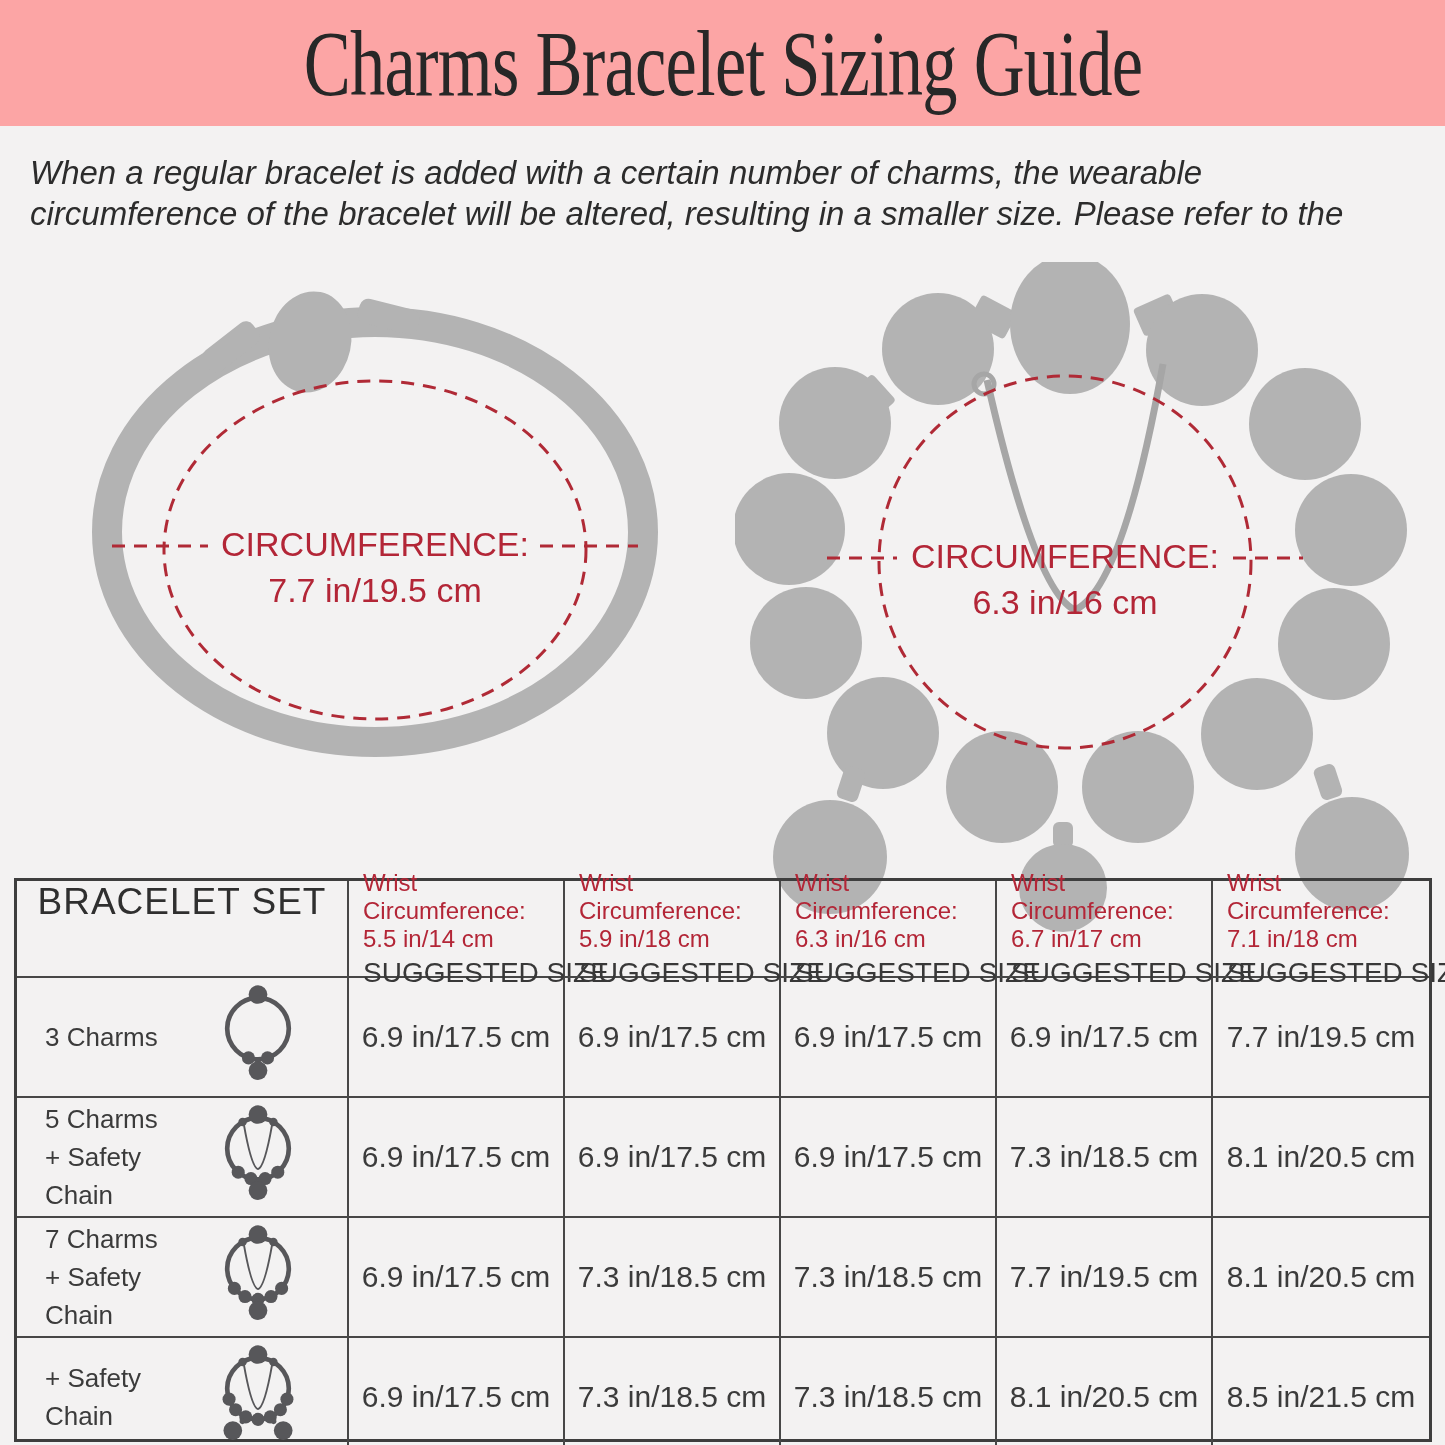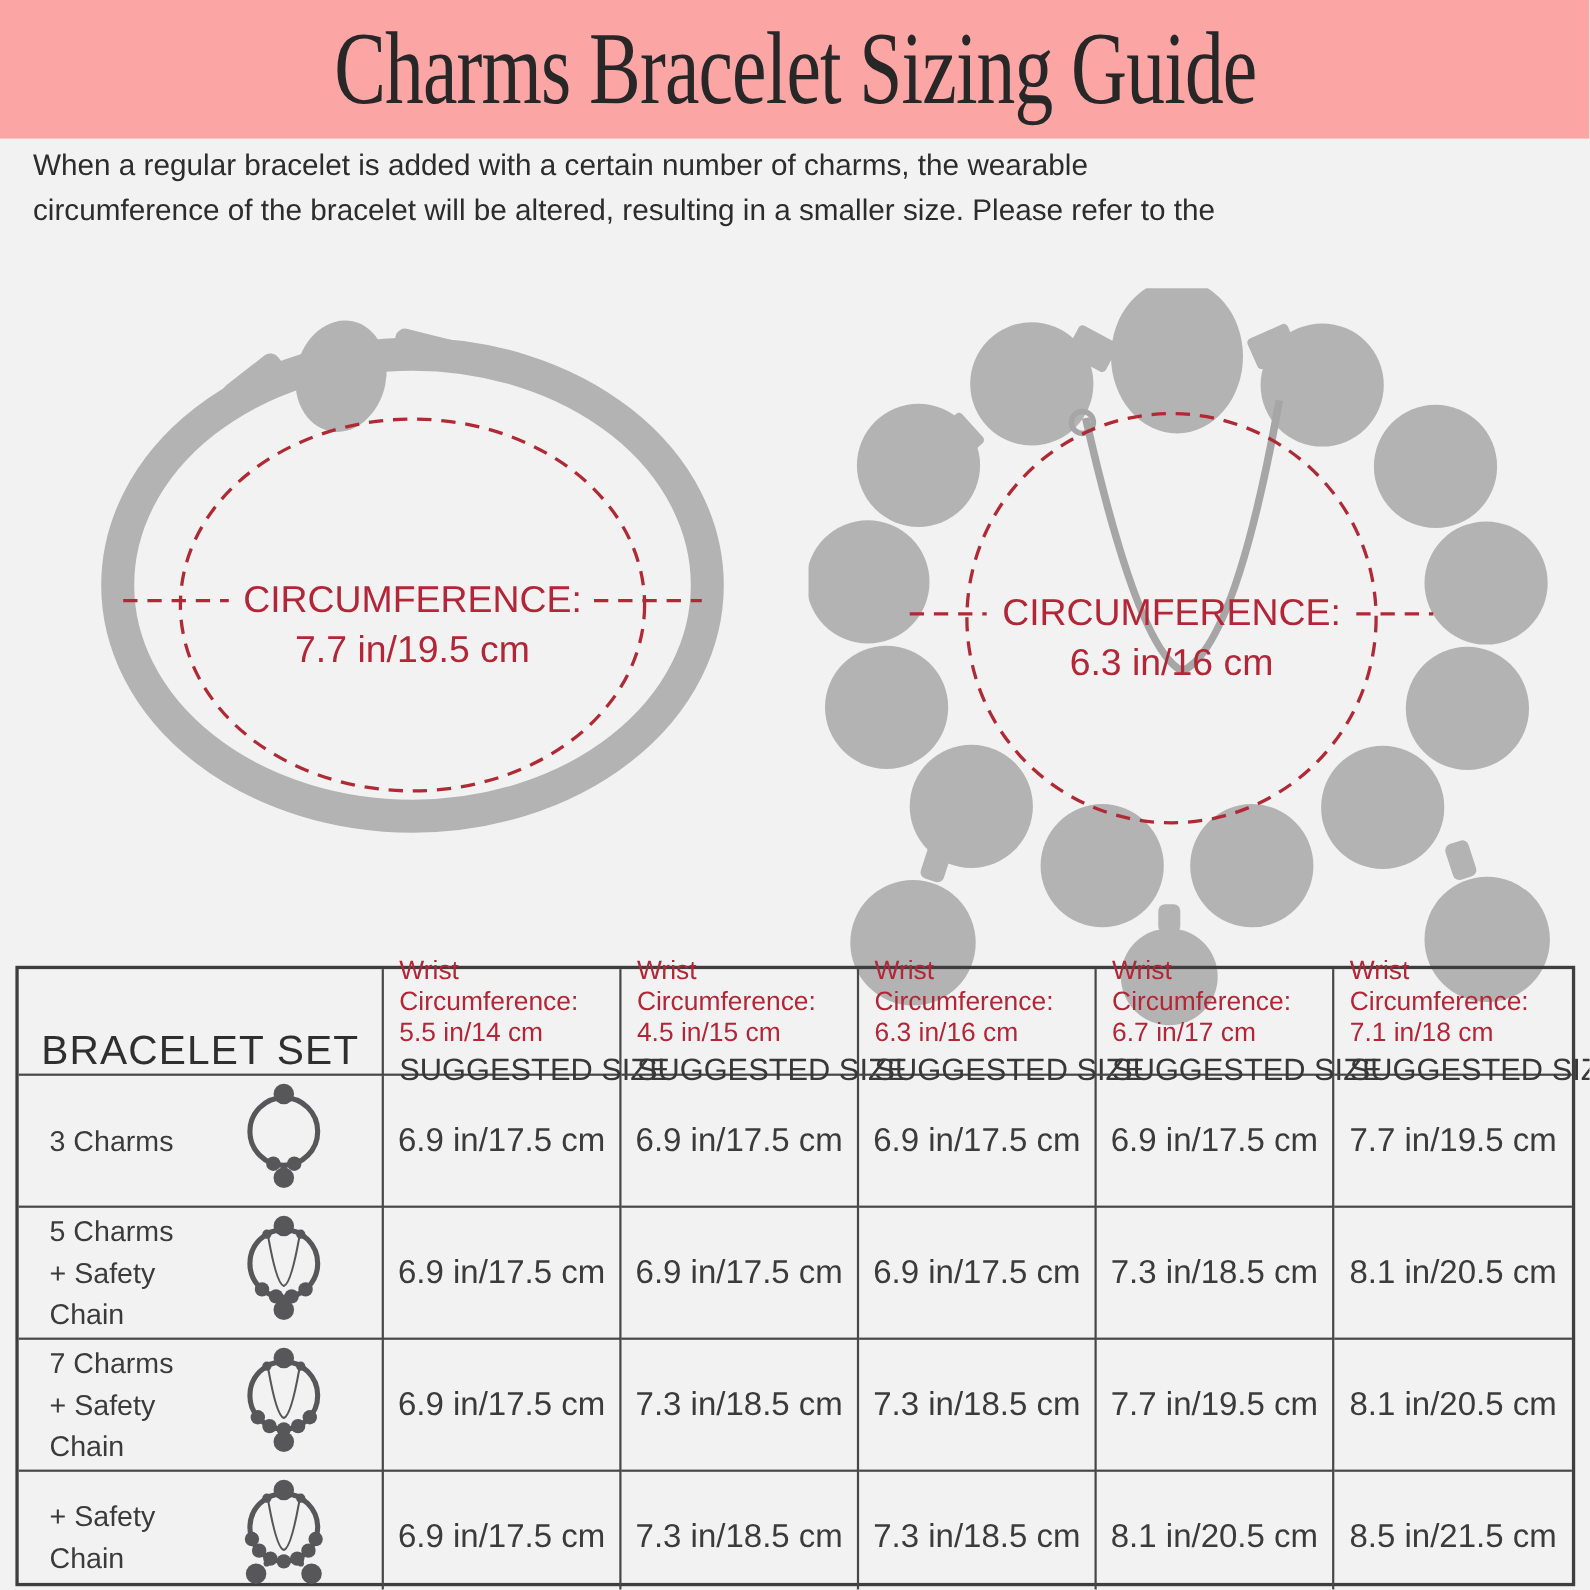--- a/index.html
+++ b/index.html
@@ -27,22 +27,22 @@
   .title-band h1{
     font-family:"Liberation Serif", serif;
     font-weight:normal;
     font-size:94px;
     color:#272727;
     white-space:nowrap;
     transform:scaleX(0.75);
     letter-spacing:-1px;
   }
   .intro{
-    position:absolute;left:30px;top:130px;width:1400px;
-    font-size:27px;line-height:41px;color:var(--ink);
+    position:absolute;left:30px;top:152px;width:1400px;
+    font-size:33px;line-height:41px;color:var(--ink);font-style:italic;
   }
   .intro span{display:block;}
   .fig{position:absolute;}
   .fig-left{left:40px;top:282px;width:650px;height:500px;}
   .fig-right{left:735px;top:262px;width:710px;height:715px;}
   .fig text{
     font-family:"Liberation Sans", sans-serif;
     font-size:34px;
     fill:var(--accent);
     text-anchor:middle;
@@ -55,21 +55,21 @@
     grid-template-rows:97px repeat(5,1fr);
     border:3px solid #3e3e3e;
   }
   .cell{
     border-right:2px solid var(--line);
     border-bottom:2px solid var(--line);
     display:flex;
     min-width:0;
   }
   .cell.last-col{border-right:none;}
-  .corner{align-items:flex-end;justify-content:center;}
+  .corner{align-items:flex-start;justify-content:center;}
   .corner-label{
     font-size:37px;color:#2f2f2f;letter-spacing:1px;
   }
   .col-head{
     flex-direction:column;justify-content:center;
     padding:6px 6px 6px 14px;
   }
   .col-head .wc-line{
     font-size:24px;line-height:28px;color:var(--accent);
   }
@@ -162,21 +162,21 @@
     <div class="cell corner">
       <div class="corner-label">BRACELET SET</div>
     </div>
     <div class="cell col-head">
       <div class="wc-line">Wrist Circumference:</div>
       <div class="wc-line">5.5 in/14 cm</div>
       <div class="sug">SUGGESTED SIZE</div>
     </div>
     <div class="cell col-head">
       <div class="wc-line">Wrist Circumference:</div>
-      <div class="wc-line">4.5 in/15 cm</div>
+      <div class="wc-line">5.9 in/18 cm</div>
       <div class="sug">SUGGESTED SIZE</div>
     </div>
     <div class="cell col-head">
       <div class="wc-line">Wrist Circumference:</div>
       <div class="wc-line">6.3 in/16 cm</div>
       <div class="sug">SUGGESTED SIZE</div>
     </div>
     <div class="cell col-head">
       <div class="wc-line">Wrist Circumference:</div>
       <div class="wc-line">6.7 in/17 cm</div>

